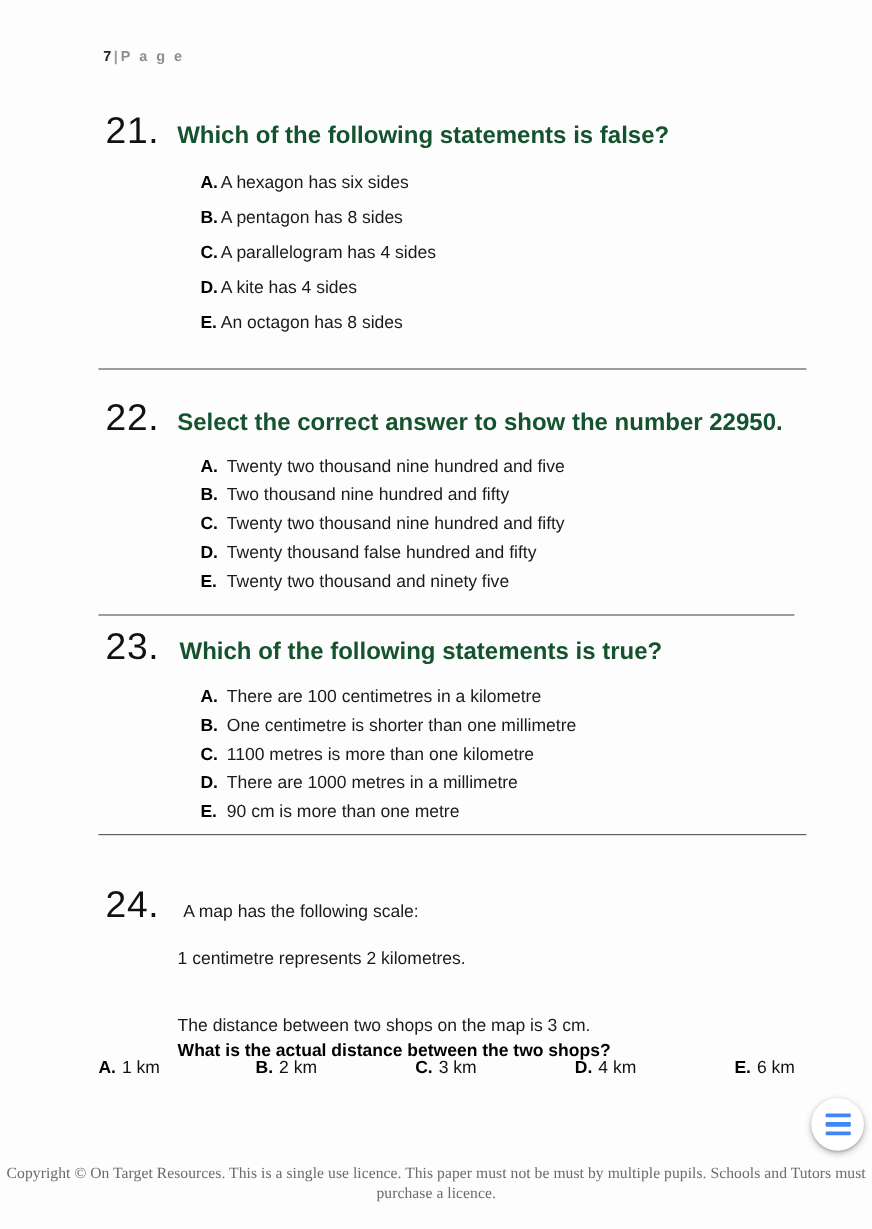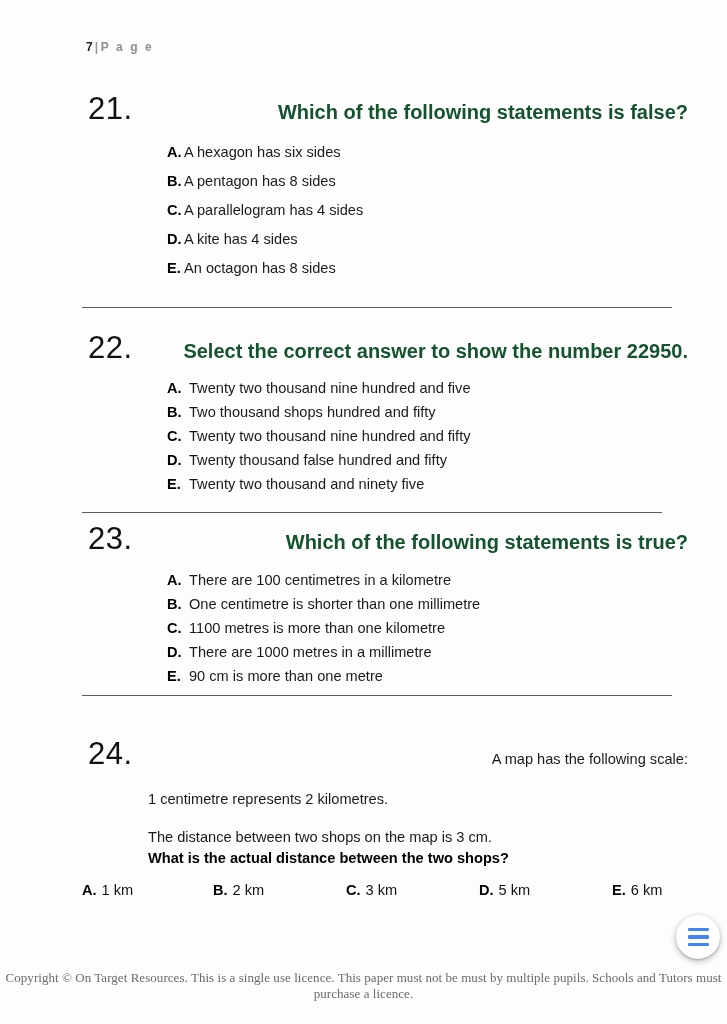--- a/index.html
+++ b/index.html
@@ -51,21 +51,20 @@
   
   .question {
     position: absolute;
     left: 0;
     width: 727px;
   }
 
   .q-head {
     display: flex;
     align-items: baseline;
-    justify-content: space-between;
   }
   .q-num {
     font-size: 31px;
     font-weight: 400;
     letter-spacing: 0.5px;
     line-height: 1;
     color: #111;
   }
   .q-prompt {
     font-size: 20px;
@@ -212,21 +211,21 @@
       <span class="q-num">22.</span>
       <span class="q-prompt" style="margin-left:15px;">Select the correct answer to show the number 22950.</span>
     </div>
     <ul class="opts opts-tight" style="margin-top:17px; margin-left:79px;">
       <li class="opt">
         <span class="opt-letter">A.</span>
         <span class="opt-text">Twenty two thousand nine hundred and five</span>
       </li>
       <li class="opt">
         <span class="opt-letter">B.</span>
-        <span class="opt-text">Two thousand shops hundred and fifty</span>
+        <span class="opt-text">Two thousand nine hundred and fifty</span>
       </li>
       <li class="opt">
         <span class="opt-letter">C.</span>
         <span class="opt-text">Twenty two thousand nine hundred and fifty</span>
       </li>
       <li class="opt">
         <span class="opt-letter">D.</span>
         <span class="opt-text">Twenty thousand false hundred and fifty</span>
       </li>
       <li class="opt">
@@ -269,41 +268,41 @@
 
   <div class="rule" style="left:82px; top:695px; width:590px;"></div>
 
   <div class="question" style="left:88px; top:738px; width:600px;">
     <div class="q-head">
       <span class="q-num">24.</span>
       <span class="q24-line" style="margin-left:20px;">A map has the following scale:</span>
     </div>
     <div style="margin-left:60px; margin-top:22px;">
       <div class="q24-line">1 centimetre represents 2 kilometres.</div>
-      <div class="q24-line" style="margin-top:22px;">The distance between two shops on the map is 3 cm.</div>
+      <div class="q24-line" style="margin-top:40px;">The distance between two shops on the map is 3 cm.</div>
       <div class="q24-line bold" style="margin-top:5px;">What is the actual distance between the two shops?</div>
     </div>
   </div>
 
   <div class="hrow" style="top:882px;">
     <div class="hopt" style="width:131px;">
       <span class="opt-letter">A.</span>
       <span class="opt-text">1 km</span>
     </div>
     <div class="hopt" style="width:133px;">
       <span class="opt-letter">B.</span>
       <span class="opt-text">2 km</span>
     </div>
     <div class="hopt" style="width:133px;">
       <span class="opt-letter">C.</span>
       <span class="opt-text">3 km</span>
     </div>
     <div class="hopt" style="width:133px;">
       <span class="opt-letter">D.</span>
-      <span class="opt-text">5 km</span>
+      <span class="opt-text">4 km</span>
     </div>
     <div class="hopt">
       <span class="opt-letter">E.</span>
       <span class="opt-text">6 km</span>
     </div>
   </div>
 
   <div class="fab">
     <span class="bar"></span>
     <span class="bar"></span>

